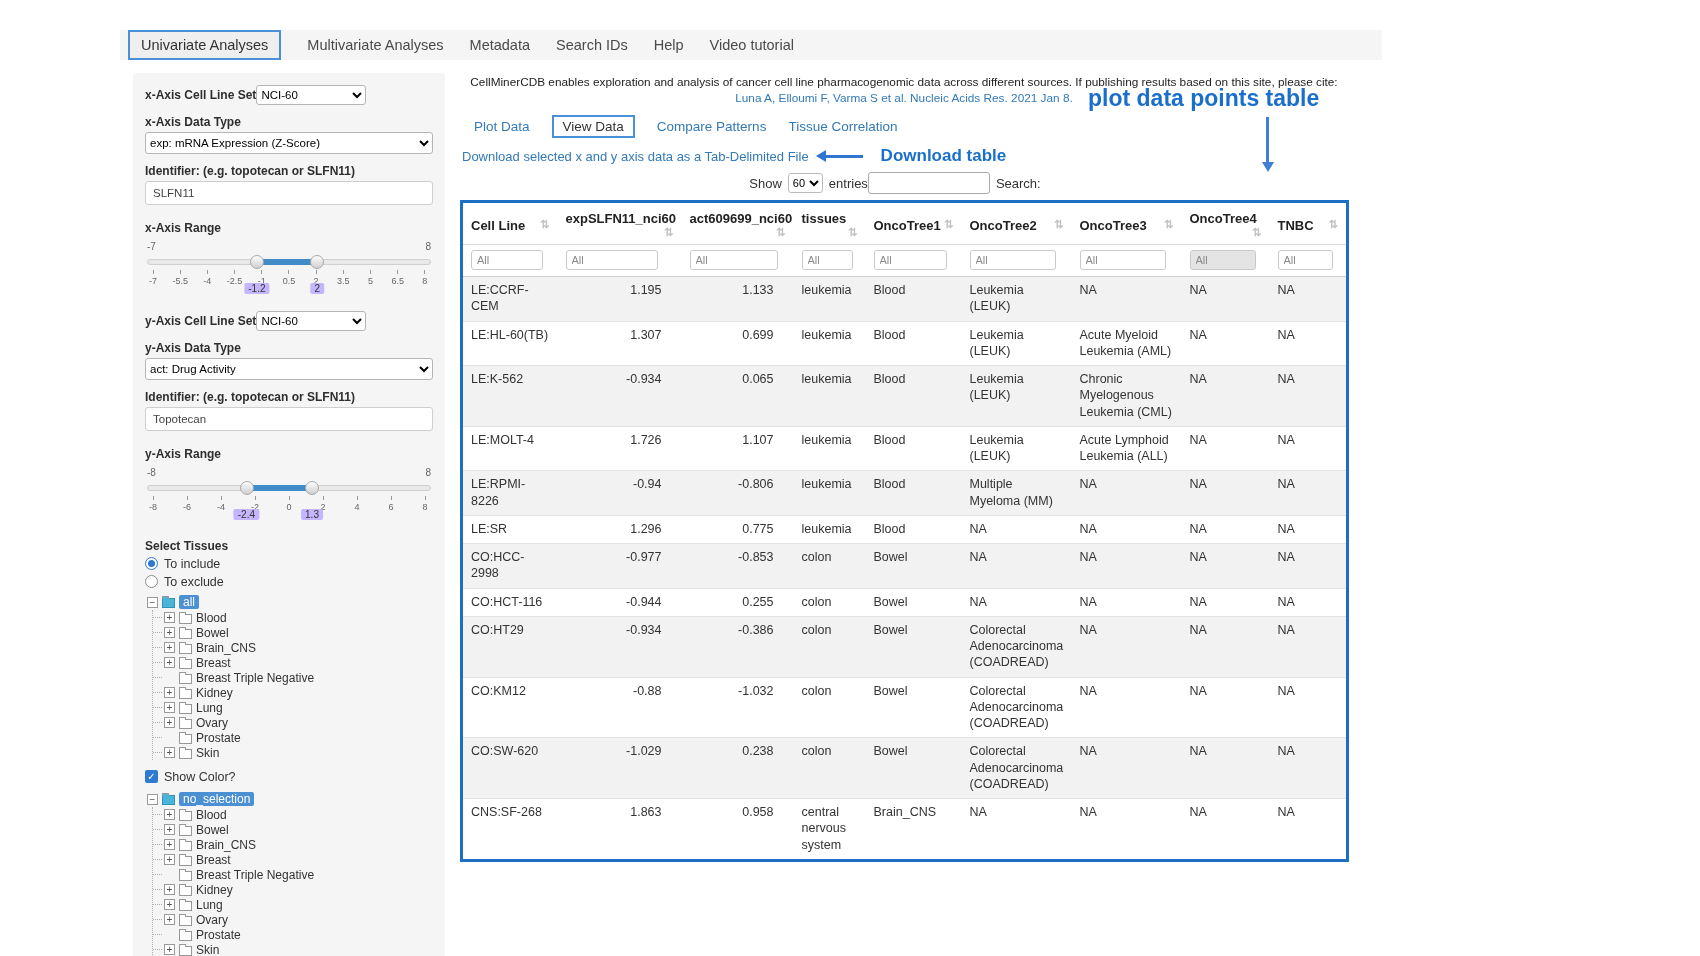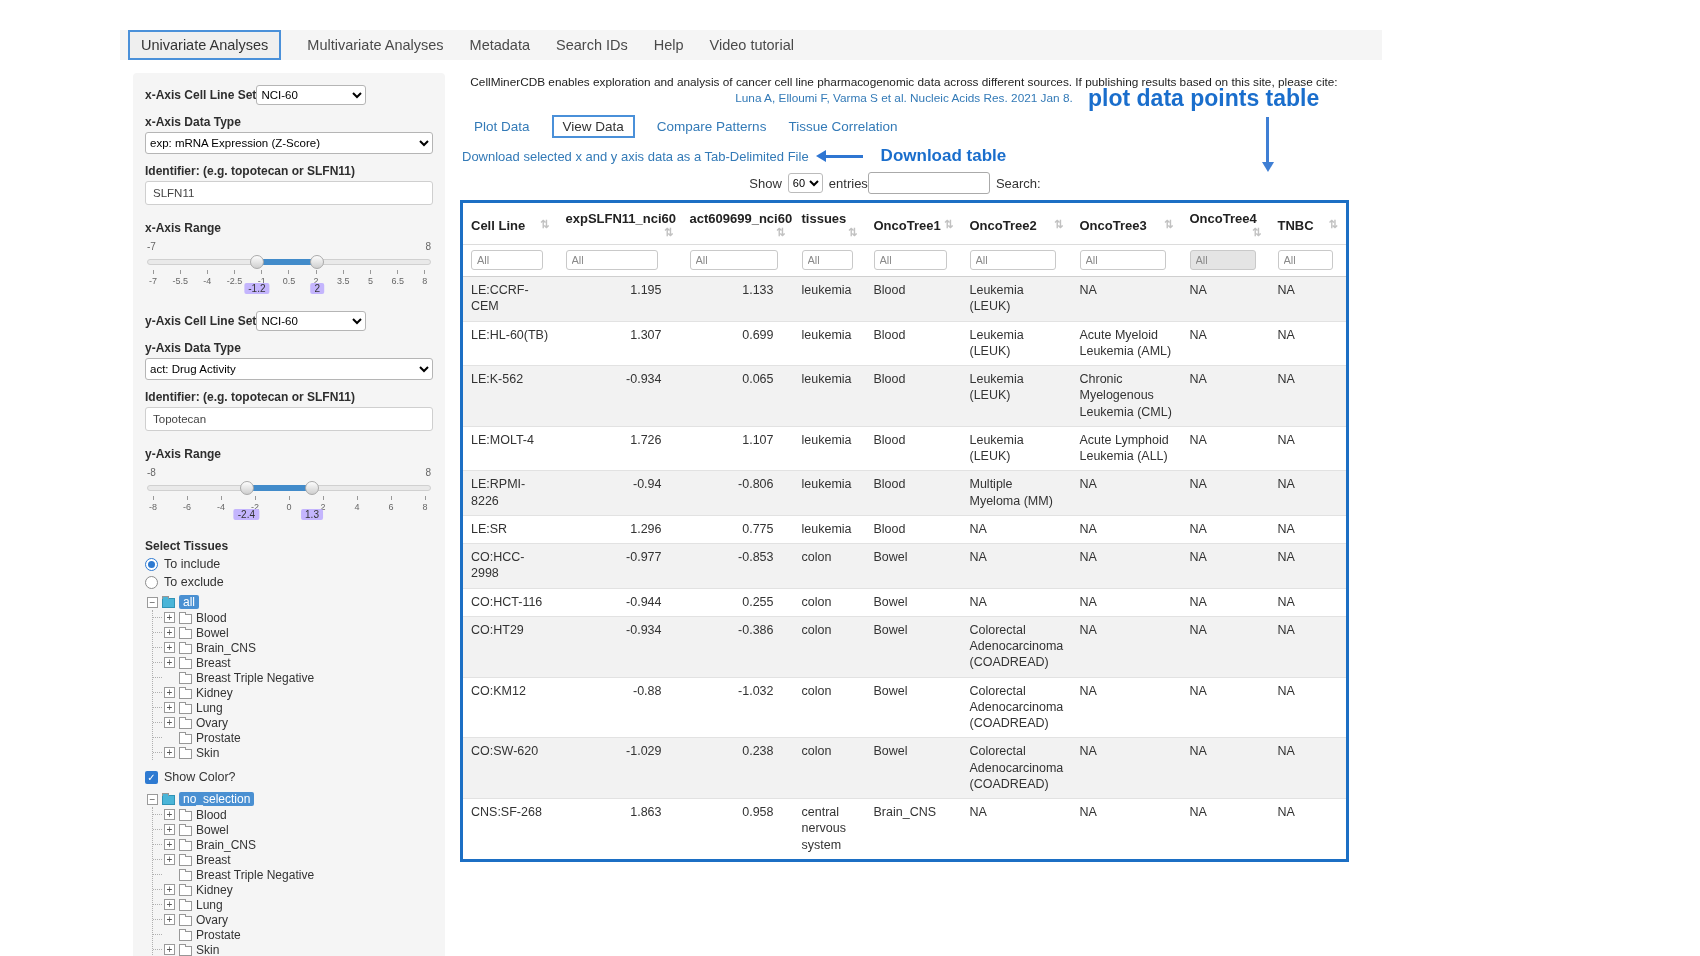--- a/index.html
+++ b/index.html
@@ -56,21 +56,21 @@
     position:absolute; top:-5px; width:14px; height:14px; border-radius:50%;
     background:linear-gradient(#fdfdfd,#cfcfcf); border:1px solid #aaa; transform:translateX(-50%);
     cursor:pointer;
   }
   .sl-ticks { display:flex; justify-content:space-between; margin-top:5px; }
   .sl-tick { display:flex; flex-direction:column; align-items:center; width:12px; }
   .tickmark { width:1px; height:4px; background:#999; }
   .ticktext { font-weight:normal; font-style:normal; font-size:9px; color:#666; margin-top:2px; }
 
   
-  .choice-row { display:flex; align-items:center; gap:6px; margin:4px 0; font-size:12.5px; color:#333; }
+  .choice-row { display:flex; align-items:flex-start; gap:6px; margin:4px 0; font-size:12.5px; color:#333; }
   .radio { width:13px; height:13px; border:1px solid #8c8c8c; border-radius:50%; background:#fff; position:relative; flex:none; }
   .radio.checked { border-color:#2e7ad1; }
   .radio.checked::after { content:""; position:absolute; inset:2px; background:#2e7ad1; border-radius:50%; }
   .checkbox {
     width:13px; height:13px; background:#2e7ad1; border-radius:2px; color:#fff;
     font-size:10px; line-height:13px; text-align:center; flex:none;
   }
 
   
   .tree { margin:6px 0 4px 2px; font-size:12px; }

